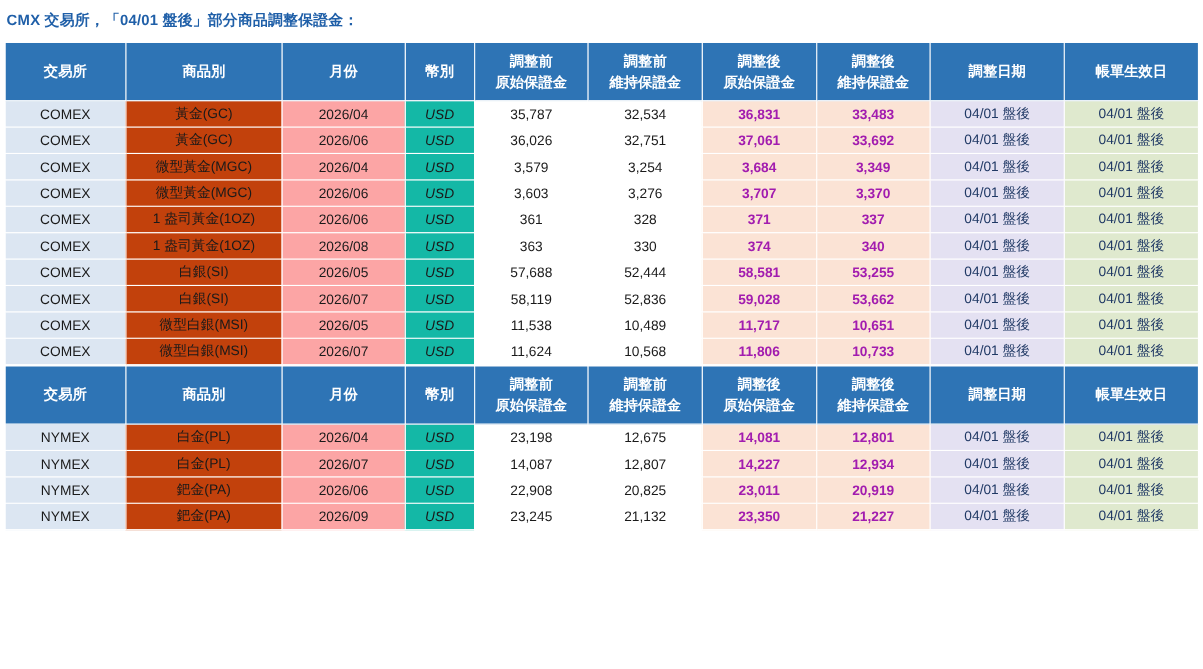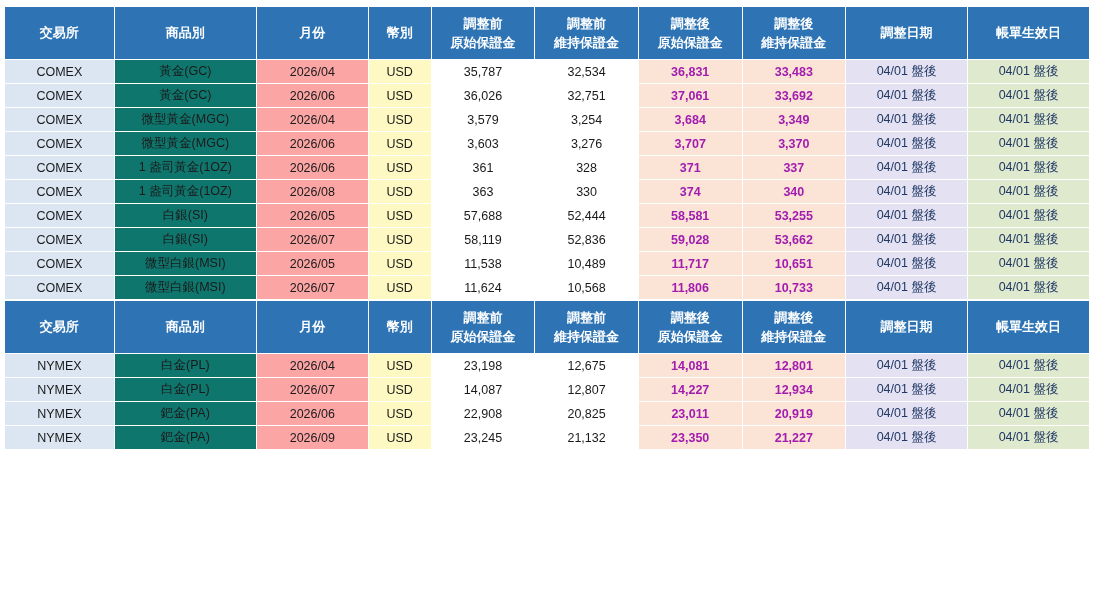--- a/index.html
+++ b/index.html
@@ -42,41 +42,42 @@
     height:52px;
     font-size:13px;
     line-height:1.5;
   }
   thead th .l1{display:block;}
   thead th .l2{display:block;}
   tbody td{
     border:1px solid #ffffff;
   }
   .c-ex{background:#dce6f2;color:#1a1a1a;}
-  .c-prod{background:#0f766e;}
+  .c-prod{background:#c2410c;}
   .c-month{background:#fca5a5;}
-  .c-cur{background:#fef9c3;}
+  .c-cur{background:#14b8a6;font-style:italic;}
   .c-before{background:#ffffff;margin-top:32px;}
   .c-after{background:#fbe3d5;color:#a21caf;font-weight:bold;}
   .c-date{background:#e4e1f2;color:#1f3864;}
   .c-eff{background:#dfe9ce;color:#1f3864;}
   
   col.ex{width:108px;}
   col.prod{width:140px;}
   col.month{width:110px;}
   col.cur{width:62px;}
   col.val{width:102px;}
   col.date{width:120px;}
   col.eff{width:120px;}
 </style>
 </head>
 <body>
 
 <div class="page">
 
+  <div class="section-title">CMX 交易所，「04/01 盤後」部分商品調整保證金：</div>
   <table>
     <colgroup>
       <col class="ex">
         <col class="prod">
         <col class="month">
         <col class="cur">
       <col class="val">
         <col class="val">
         <col class="val">
         <col class="val">

